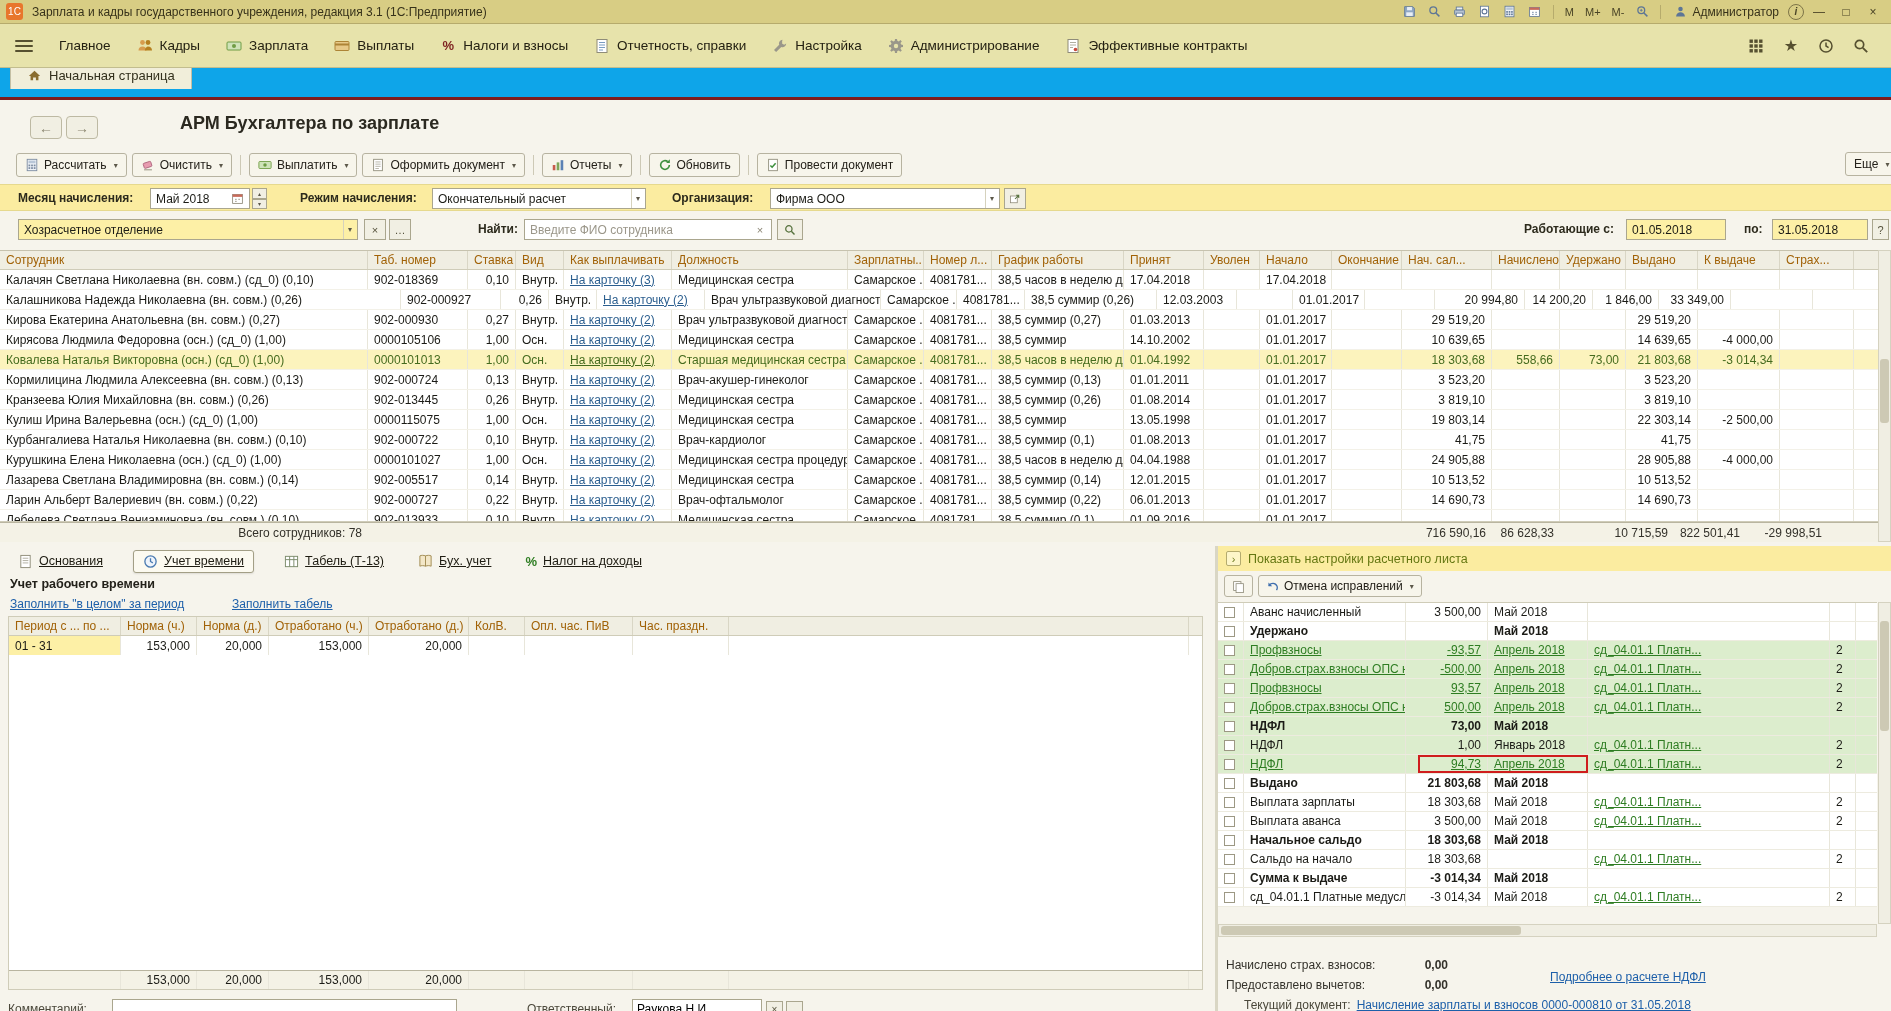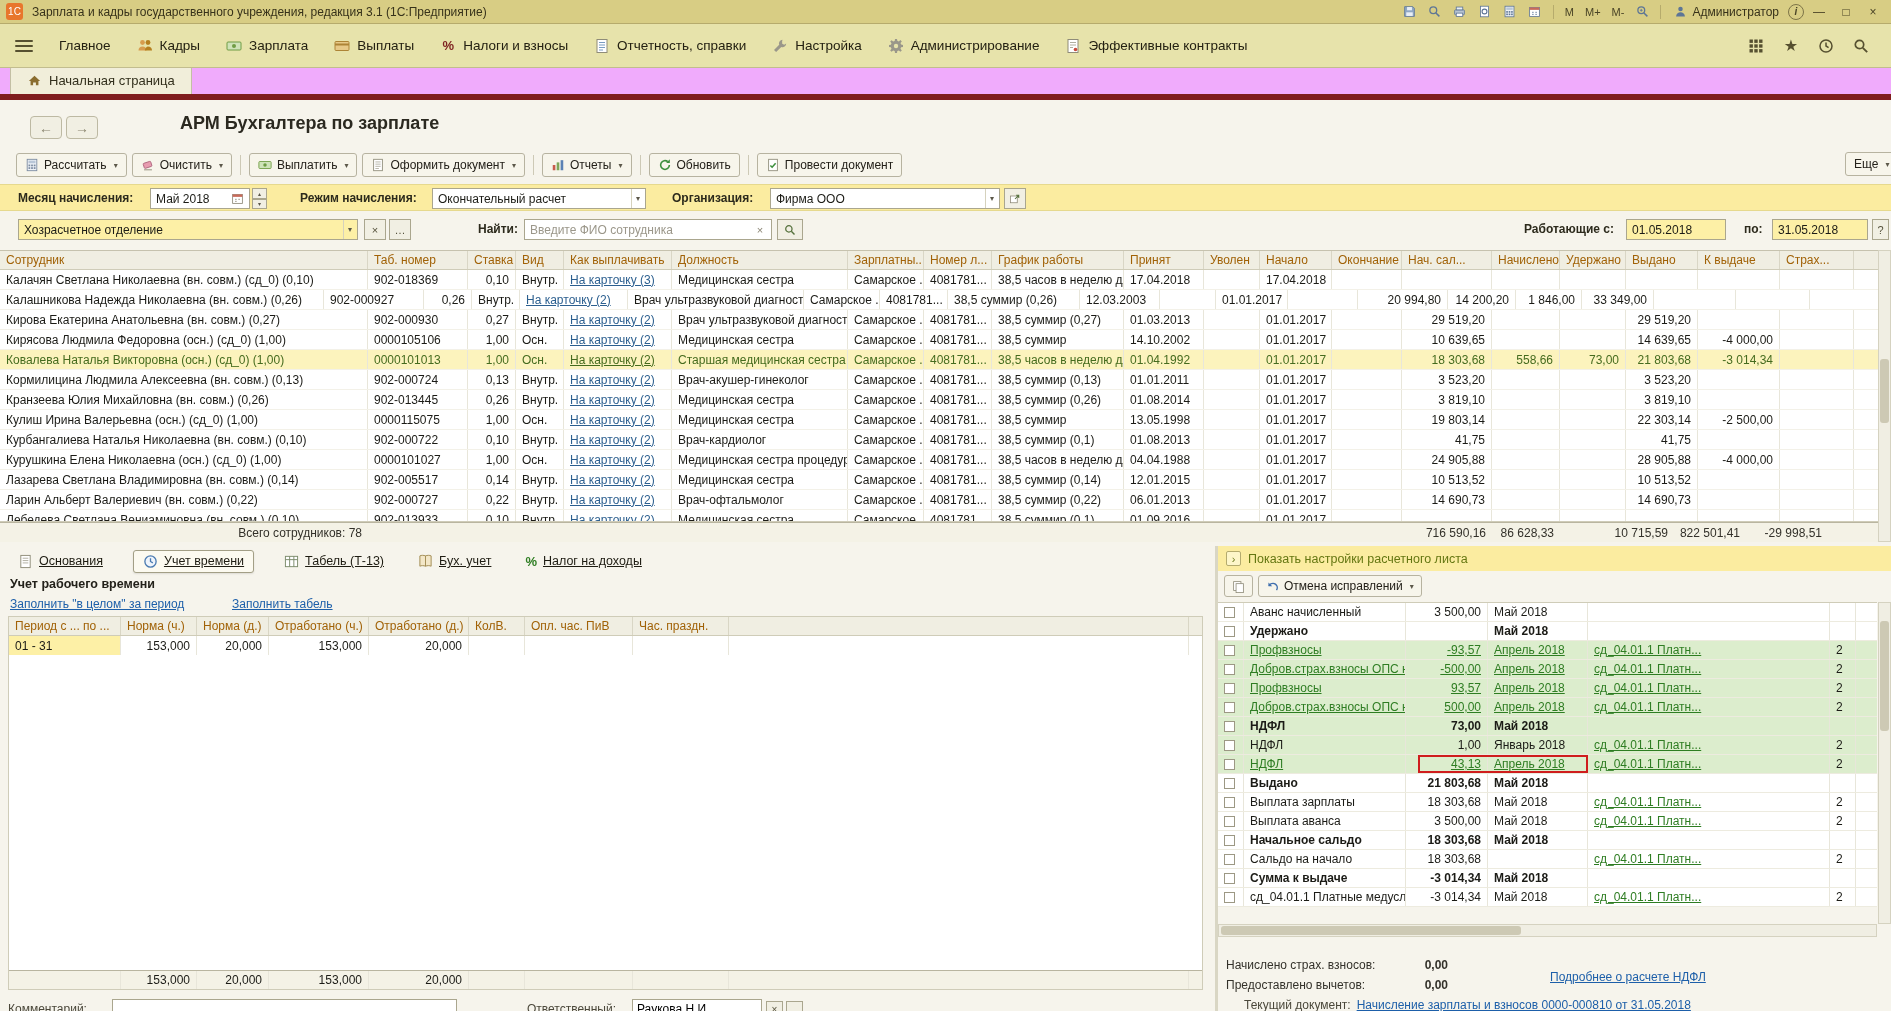--- a/index.html
+++ b/index.html
@@ -27,21 +27,21 @@
 .hamburger .hb{height:2px;background:#565030;border-radius:1px;}
 .menu-item{display:flex;align-items:center;gap:7px;padding:8px 13px;font-size:13.5px;color:#242112;cursor:pointer;white-space:nowrap;}
 .menu-item svg{width:16px;height:16px;flex:0 0 auto;}
 .mi-pct{color:#7d1f1f;font-weight:bold;font-size:13px;width:16px;text-align:center;flex:0 0 auto;}
 .menu-right{margin-left:auto;display:flex;align-items:center;gap:15px;padding-right:12px;}
 .mr-ico{width:20px;height:20px;display:flex;align-items:center;justify-content:center;cursor:pointer;color:#565030;}
 .mr-ico svg{width:16px;height:16px;}
 .mr-star{font-size:16px;line-height:1;}
 
 
-.tabbar{position:absolute;top:68px;left:0;right:0;height:32px;background:#f0abfc;border-bottom:6px solid #7f1d1d;display:flex;align-items:flex-end;padding:0 0 0 10px;z-index:18;}
+.tabbar{position:absolute;top:68px;left:0;right:0;height:32px;background:#0ea5e9;border-bottom:3px solid #7f1d1d;display:flex;align-items:flex-end;padding:0 0 8px 10px;z-index:18;}
 .tab{display:flex;align-items:center;gap:7px;height:29px;padding:0 16px;background:#f1eeda;border:1px solid #c3bfa4;border-bottom:none;border-radius:4px 4px 0 0;font-size:13px;color:#33301d;cursor:pointer;}
 .tab svg{width:15px;height:15px;}
 
 
 .content{position:absolute;top:100px;left:0;width:1891px;height:911px;background:#f6f4ec;overflow:hidden;}
 .navbtn{position:absolute;top:16px;width:32px;height:23px;border:1px solid #bdb9a3;border-radius:4px;background:#f1efe3;color:#8b8670;font-size:14px;line-height:1;cursor:pointer;font-family:inherit;}
 .page-title{position:absolute;top:13px;left:180px;font-size:18px;font-weight:bold;color:#2b2920;}
 .toolbar{position:absolute;top:52px;left:16px;height:26px;display:flex;align-items:center;gap:5px;}
 .tbtn{display:flex;align-items:center;gap:5px;height:24px;padding:0 8px;background:#f7f5eb;border:1px solid #b7b3a0;border-radius:3px;font-size:12px;color:#24211a;cursor:pointer;font-family:inherit;white-space:nowrap;}
 .tbtn svg{width:14px;height:14px;}
@@ -510,21 +510,21 @@
             <div class="cell" style="width: 72px;">17.04.2018</div>
             <div class="cell" style="width: 70px;"></div>
             <div class="cell r" style="width: 90px;"></div>
             <div class="cell r" style="width: 68px;"></div>
             <div class="cell r" style="width: 66px;"></div>
             <div class="cell r" style="width: 72px;"></div>
             <div class="cell r" style="width: 82px;"></div>
             <div class="cell r" style="width: 74px;"></div>
           </div>
           <div class="trow">
-            <div class="cell" style="width: 324px;">Калашникова Надежда Николаевна (вн. совм.) (0,26)</div>
+            <div class="cell" style="width: 401px;">Калашникова Надежда Николаевна (вн. совм.) (0,26)</div>
             <div class="cell" style="width: 100px;">902-000927</div>
             <div class="cell r" style="width: 48px;">0,26</div>
             <div class="cell" style="width: 48px;">Внутр.</div>
             <div class="cell link" style="width: 108px;">На карточку (2)</div>
             <div class="cell" style="width: 176px;">Врач ультразвуковой диагност...</div>
             <div class="cell" style="width: 76px;">Самарское ...</div>
             <div class="cell" style="width: 68px;">4081781...</div>
             <div class="cell" style="width: 132px;">38,5 суммир (0,26)</div>
             <div class="cell" style="width: 80px;">12.03.2003</div>
             <div class="cell" style="width: 56px;"></div>
@@ -990,21 +990,21 @@
               <div class="cell r" style="width: 82px;">1,00</div>
               <div class="cell" style="width: 100px;">Январь 2018</div>
               <div class="cell grn" style="width: 242px;">сд_04.01.1 Платн...</div>
               <div class="cell" style="width: 26px;">2</div>
             </div>
             <div class="trow g">
               <div class="cell" style="width: 26px;">
                 <span class="cbx"></span>
               </div>
               <div class="cell grn it" style="width: 162px;">НДФЛ</div>
-              <div class="cell r grn it" style="width: 82px;">43,13</div>
+              <div class="cell r grn it" style="width: 82px;">94,73</div>
               <div class="cell grn it" style="width: 100px;">Апрель 2018</div>
               <div class="cell grn it" style="width: 242px;">сд_04.01.1 Платн...</div>
               <div class="cell" style="width: 26px;">2</div>
               <div class="redbox" style="left: 200px; width: 170px;"></div>
             </div>
             <div class="trow b">
               <div class="cell" style="width: 26px;">
                 <span class="cbx"></span>
               </div>
               <div class="cell" style="width: 162px;">Выдано</div>

